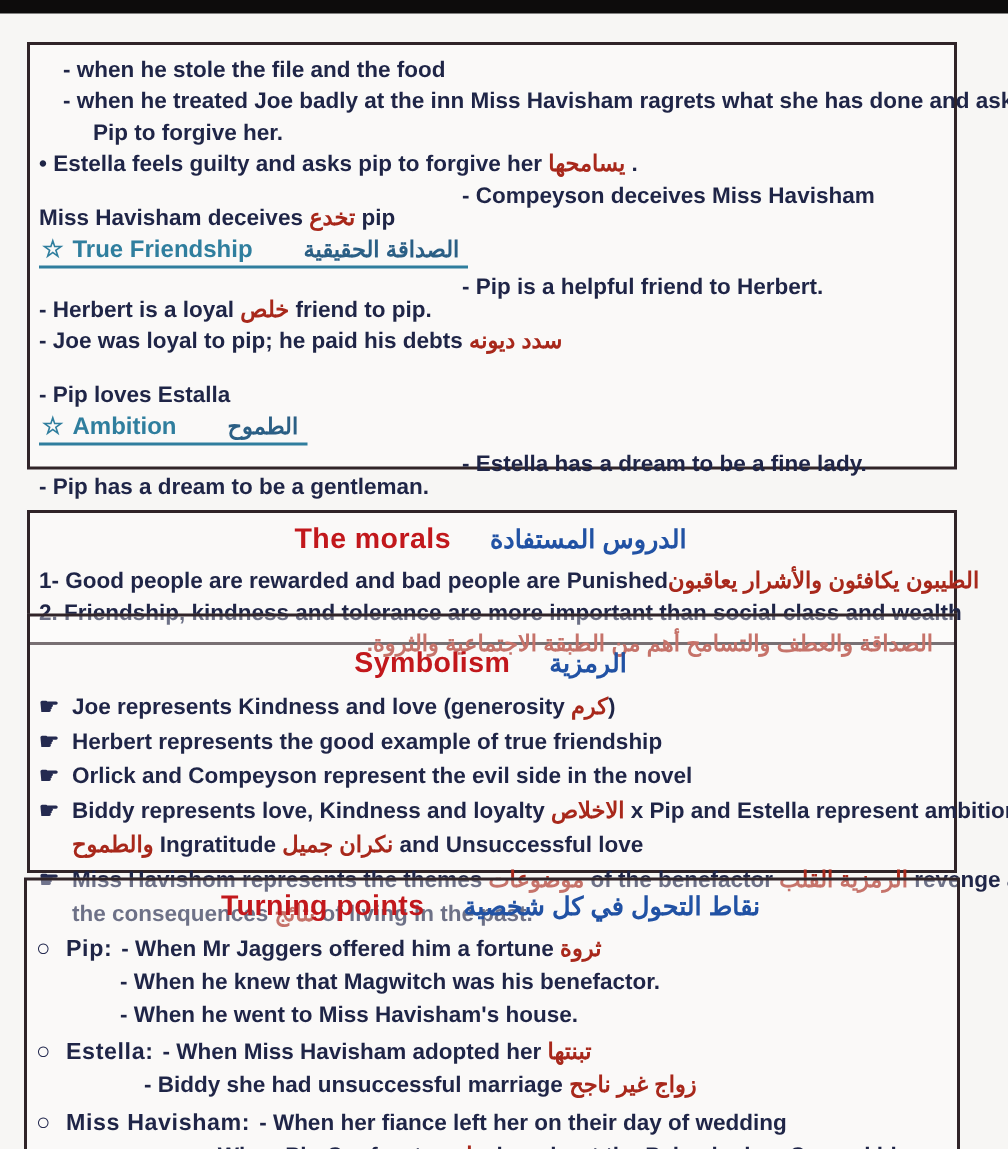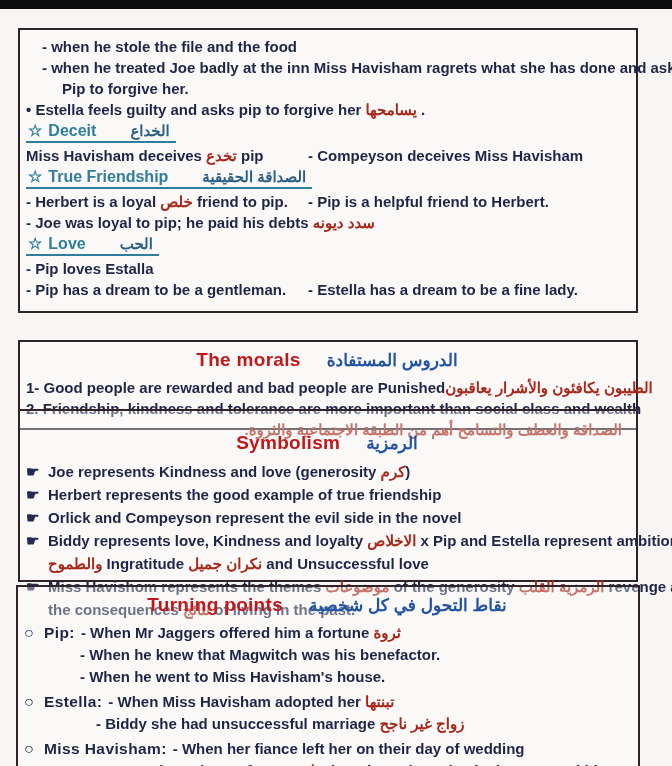--- a/index.html
+++ b/index.html
@@ -28,21 +28,21 @@
   #box-turning{top:585px;left:16px;width:624px;height:200px;padding:4px 8px 2px 6px;}
   .line{white-space:nowrap;}
   .ind1{margin-left:16px;}
   .ind2{margin-left:36px;}
   .c-red{color:var(--red);}
   .sec-head{display:inline-block;color:var(--teal);border-bottom:2px solid var(--teal);
     padding:0 6px 0 2px;margin:1px 0 2px 0;font-size:16px;line-height:20px;}
   .sec-head .star{margin-right:6px;}
   .sec-head .ar{color:var(--teal-ar);margin-left:34px;font-size:15px;}
   .row{display:flex;}
-  .row .left{width:282px;flex:none;}
+  .row .left{width:282px;flex:none;margin-top:15px;}
   .row .right{flex:1;}
   .box-title{text-align:center;margin:1px 0 3px 0;line-height:26px;}
   .box-title .en{color:var(--title-red);font-size:19px;letter-spacing:.3px;}
   .box-title .ar{color:var(--title-blue);font-size:17px;margin-left:26px;}
   .between{display:flex;padding-right:4px;}
   .ar-right{text-align:right;padding-right:6px;direction:rtl;}
   .hand-line{display:flex;line-height:23px;}
   .hand{flex:none;width:22px;color:#242a50;}
   .hand-cont{margin-left:22px;line-height:23px;}
   .tp-entry{display:flex;margin-top:3px;line-height:22px;}
@@ -58,50 +58,45 @@
 
 <div id="page">
   <div class="topbar"></div>
 
   <div class="box" id="box-themes">
     <div class="line ind1"><span>- when he stole the file and the food</span></div>
     <div class="line ind1"><span>- when he treated Joe badly at the inn Miss Havisham ragrets what she has done and asks</span></div>
     <div class="line ind2"><span>Pip to forgive her.</span></div>
     <div class="line"><span>• Estella feels guilty and asks pip to forgive her </span><span class="c-red">يسامحها</span><span> .</span></div>
 
-    <div>
-      <span class="sec-head">
-        <span class="star">☆</span><span>Deceit</span><span class="ar">الخداع</span>
-      </span>
-    </div>
     <div class="row">
       <div class="left line"><span>Miss Havisham deceives </span><span class="c-red">تخدع</span><span> pip</span></div>
       <div class="right line"><span>- Compeyson deceives Miss Havisham</span></div>
     </div>
 
     <div>
       <span class="sec-head">
         <span class="star">☆</span><span>True Friendship</span><span class="ar">الصداقة الحقيقية</span>
       </span>
     </div>
     <div class="row">
       <div class="left line"><span>- Herbert is a loyal </span><span class="c-red">خلص</span><span> friend to pip.</span></div>
       <div class="right line"><span>- Pip is a helpful friend to Herbert.</span></div>
     </div>
     <div class="line"><span>- Joe was loyal to pip; he paid his debts </span><span class="c-red">سدد ديونه</span></div>
 
-    <div>
-      <span class="sec-head">
-        <span class="star">☆</span><span>Love</span><span class="ar">الحب</span>
-      </span>
-    </div>
     <div class="row">
       <div class="left line"><span>- Pip loves Estalla</span></div>
     </div>
 
+    <div>
+      <span class="sec-head">
+        <span class="star">☆</span><span>Ambition</span><span class="ar">الطموح</span>
+      </span>
+    </div>
     <div class="row">
       <div class="left line"><span>- Pip has a dream to be a gentleman.</span></div>
       <div class="right line"><span>- Estella has a dream to be a fine lady.</span></div>
     </div>
   </div>
 
   <div class="box" id="box-morals">
     <div class="box-title">
       <span class="en">The morals</span><span class="ar">الدروس المستفادة</span>
     </div>
@@ -129,21 +124,21 @@
       <span class="hand">☛</span>
       <span class="line"><span>Orlick and Compeyson represent the evil side in the novel</span></span>
     </div>
     <div class="hand-line">
       <span class="hand">☛</span>
       <span class="line"><span>Biddy represents love, Kindness and loyalty </span><span class="c-red">الاخلاص</span><span> x Pip and Estella represent ambition</span></span>
     </div>
     <div class="hand-cont line"><span class="c-red">والطموح</span><span> Ingratitude </span><span class="c-red">نكران جميل</span><span> and Unsuccessful love</span></div>
     <div class="hand-line">
       <span class="hand">☛</span>
-      <span class="line"><span>Miss Havishom represents the themes </span><span class="c-red">موضوعات</span><span> of the generosity </span><span class="c-red">الرمزية القلب</span><span> revenge and</span></span>
+      <span class="line"><span>Miss Havishom represents the themes </span><span class="c-red">موضوعات</span><span> of the benefactor </span><span class="c-red">الرمزية القلب</span><span> revenge and</span></span>
     </div>
     <div class="hand-cont line"><span>the consequences </span><span class="c-red">نتائج</span><span> of living in the past.</span></div>
   </div>
 
   <div class="box" id="box-turning">
     <div class="box-title">
       <span class="en">Turning points</span><span class="ar">نقاط التحول في كل شخصية</span>
     </div>
 
     <div class="tp-entry">

